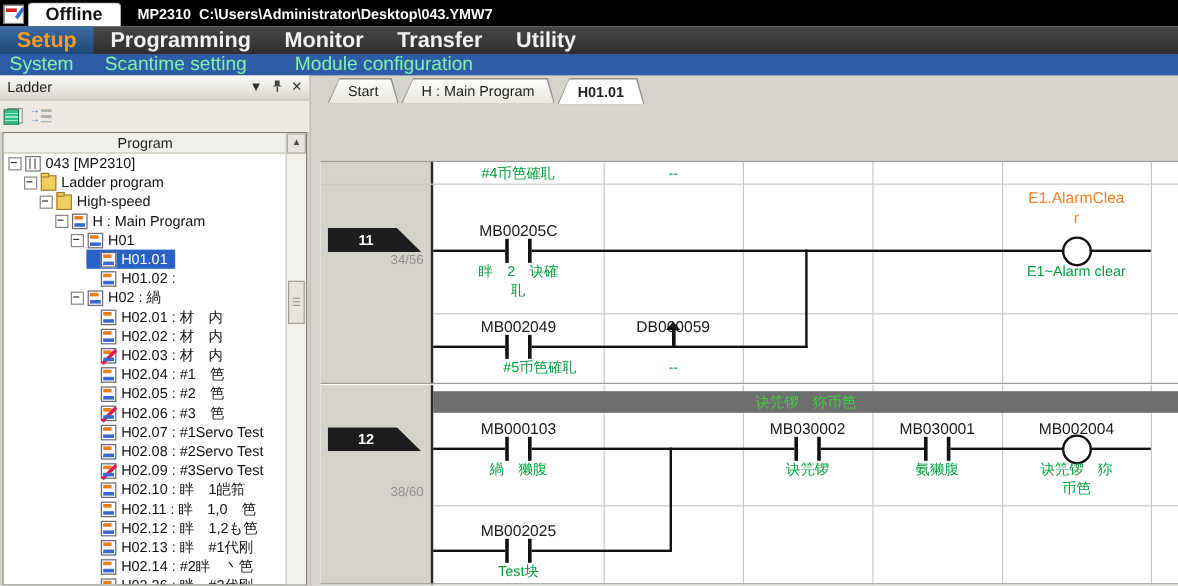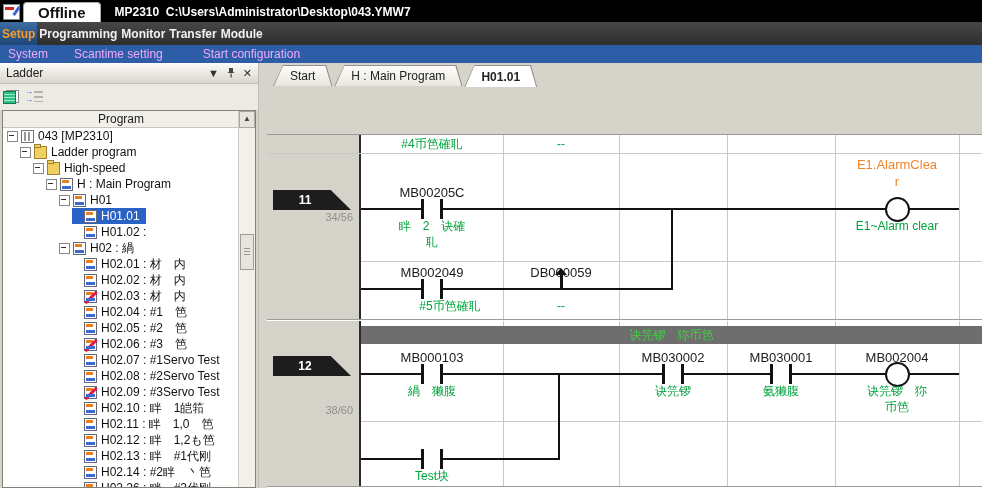--- a/index.html
+++ b/index.html
@@ -10,24 +10,24 @@
   .titlebar{height:22px;background:#000;display:flex;align-items:flex-end;flex:none;}
   .appicon{width:15px;height:14px;background:#fff;border:1px solid #888;margin:0 3px 2px 3px;position:relative;}
   .appicon::before{content:"";position:absolute;left:1px;top:2px;width:9px;height:3px;background:#d02020;}
   .appicon::after{content:"";position:absolute;right:1px;top:1px;width:3px;height:10px;background:#3a6ad0;transform:rotate(35deg);}
   .offline-btn{height:19px;background:#fff;border:1px solid #aaa;border-bottom:none;border-radius:4px 4px 0 0;
     font-weight:bold;font-size:15px;color:#111;padding:0 14px;display:flex;align-items:center;}
   .wintitle{color:#fff;font-weight:bold;font-size:12px;margin:0 0 3px 14px;white-space:pre;}
 
   
   .menubar{height:23px;background:linear-gradient(#474747,#2e2e2e);display:flex;align-items:stretch;flex:none;}
-  .menu-item{color:#f2f2f2;font-weight:bold;font-size:12px;padding:0 2px;display:flex;align-items:center;cursor:default;}
+  .menu-item{color:#f2f2f2;font-weight:bold;font-size:18px;padding:0 14px;display:flex;align-items:center;cursor:default;}
   .menu-item.active{background:linear-gradient(#3d6ca4,#1d4675);color:#f59b28;}
   .submenubar{height:18px;background:#2d5da6;display:flex;align-items:center;flex:none;}
-  .submenu-item{color:#f0abfc;font-size:12px;padding:0 4px;}
+  .submenu-item{color:#86efac;font-size:16px;padding:0 4px;}
 
   
   .bodyrow{flex:1;display:flex;min-height:0;}
 
   
   .left-panel{width:258px;flex:none;display:flex;flex-direction:column;background:#d6d3ca;min-height:0;}
   .panel-header{height:20px;background:linear-gradient(#fcfbf8,#d9d6cd);display:flex;align-items:center;
     font-size:12px;color:#222;padding:0 6px;border-bottom:1px solid #c4c1b8;}
   .panel-header .sp{flex:1;}
   .ph-ic{color:#333;font-size:11px;margin-left:7px;line-height:1;}
@@ -115,26 +115,26 @@
     <div class="appicon"></div>
     <div class="offline-btn">Offline</div>
     <div class="wintitle">MP2310  C:\Users\Administrator\Desktop\043.YMW7</div>
   </div>
 
   <div class="menubar">
     <div class="menu-item active">Setup</div>
     <div class="menu-item">Programming</div>
     <div class="menu-item">Monitor</div>
     <div class="menu-item">Transfer</div>
-    <div class="menu-item">Module</div>
+    <div class="menu-item">Utility</div>
   </div>
   <div class="submenubar">
     <div class="submenu-item" style="margin-left:4px;">System</div>
     <div class="submenu-item" style="margin-left:18px;">Scantime setting</div>
-    <div class="submenu-item" style="margin-left:32px;">Start configuration</div>
+    <div class="submenu-item" style="margin-left:32px;">Module configuration</div>
   </div>
 
   <div class="bodyrow">
 
     <div class="left-panel">
       <div class="panel-header">
         <span>Ladder</span>
         <span class="sp"></span>
         <span class="ph-ic">▼</span>
         <span class="ph-ic">
@@ -416,20 +416,21 @@
 
         <div class="lbl" style="left:444px;top:215px;">MB030001</div>
         <div class="contact" style="left:503px;top:229px;"></div>
         <div class="cmt" style="left:444px;top:249px;">氨獭腹</div>
 
         <div class="lbl" style="left:560px;top:215px;">MB002004</div>
         <div class="coil" style="left:618px;top:227px;"></div>
         <div class="cmt" style="left:560px;top:249px;">诀笎锣　狝
 币笆</div>
 
+        <div class="lbl" style="left:95px;top:300px;">MB002025</div>
         <div class="contact" style="left:154px;top:314px;"></div>
         <div class="cmt" style="left:95px;top:334px;">Test块</div>
 
         <div class="rnum" style="top:392px;">13</div>
         <div class="lbl orange" style="left:95px;top:356px;">LIO_201~.DI
 _05</div>
         <div class="contact" style="left:154px;top:396px;"></div>
         <div class="lbl" style="left:560px;top:366px;">MB002021</div>
         <div class="coil" style="left:618px;top:394px;"></div>
       </div>

